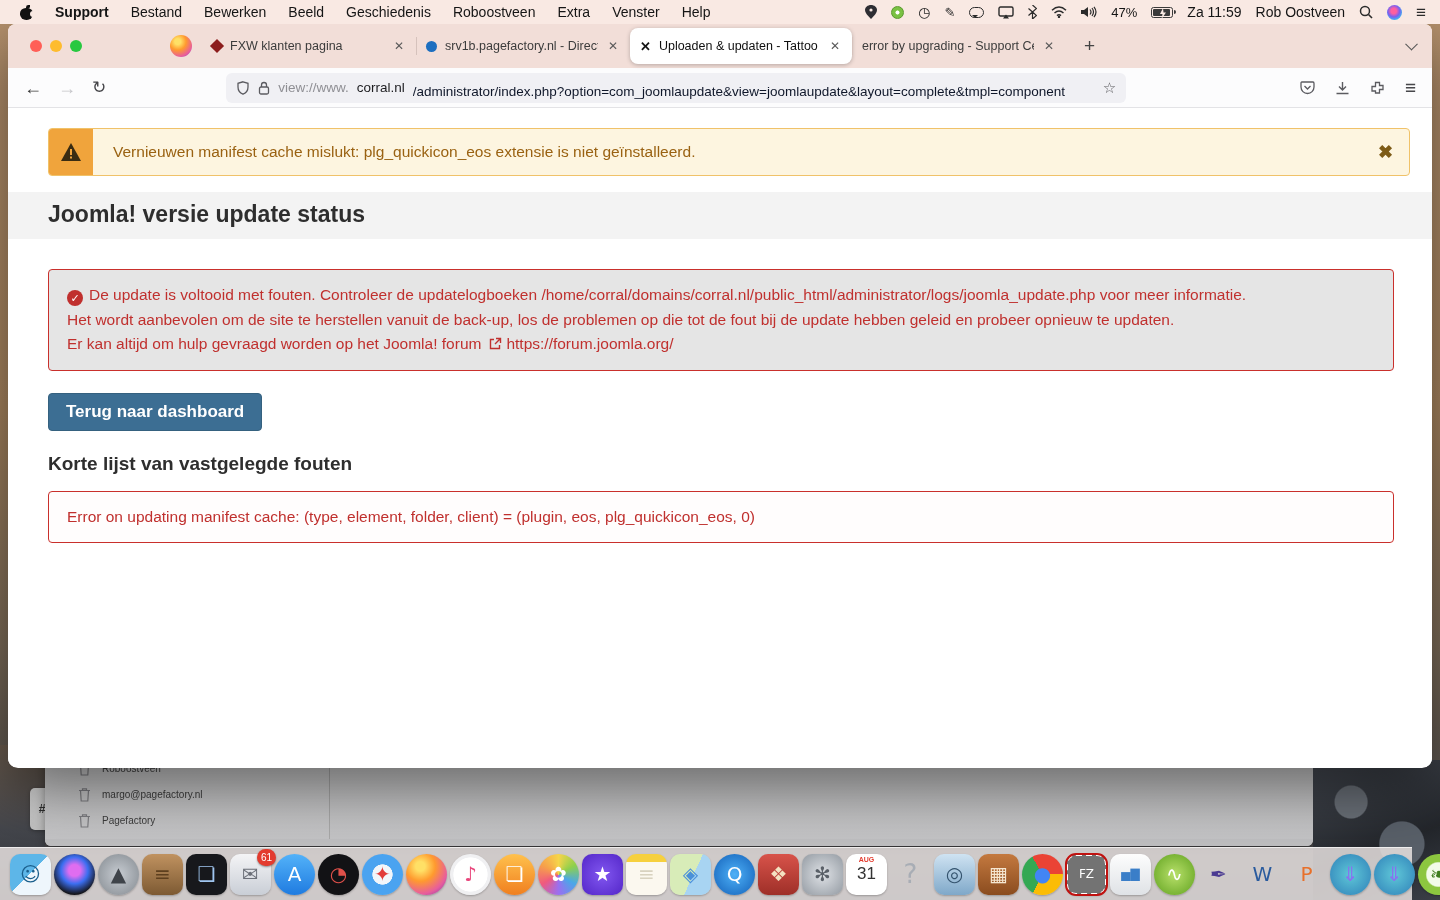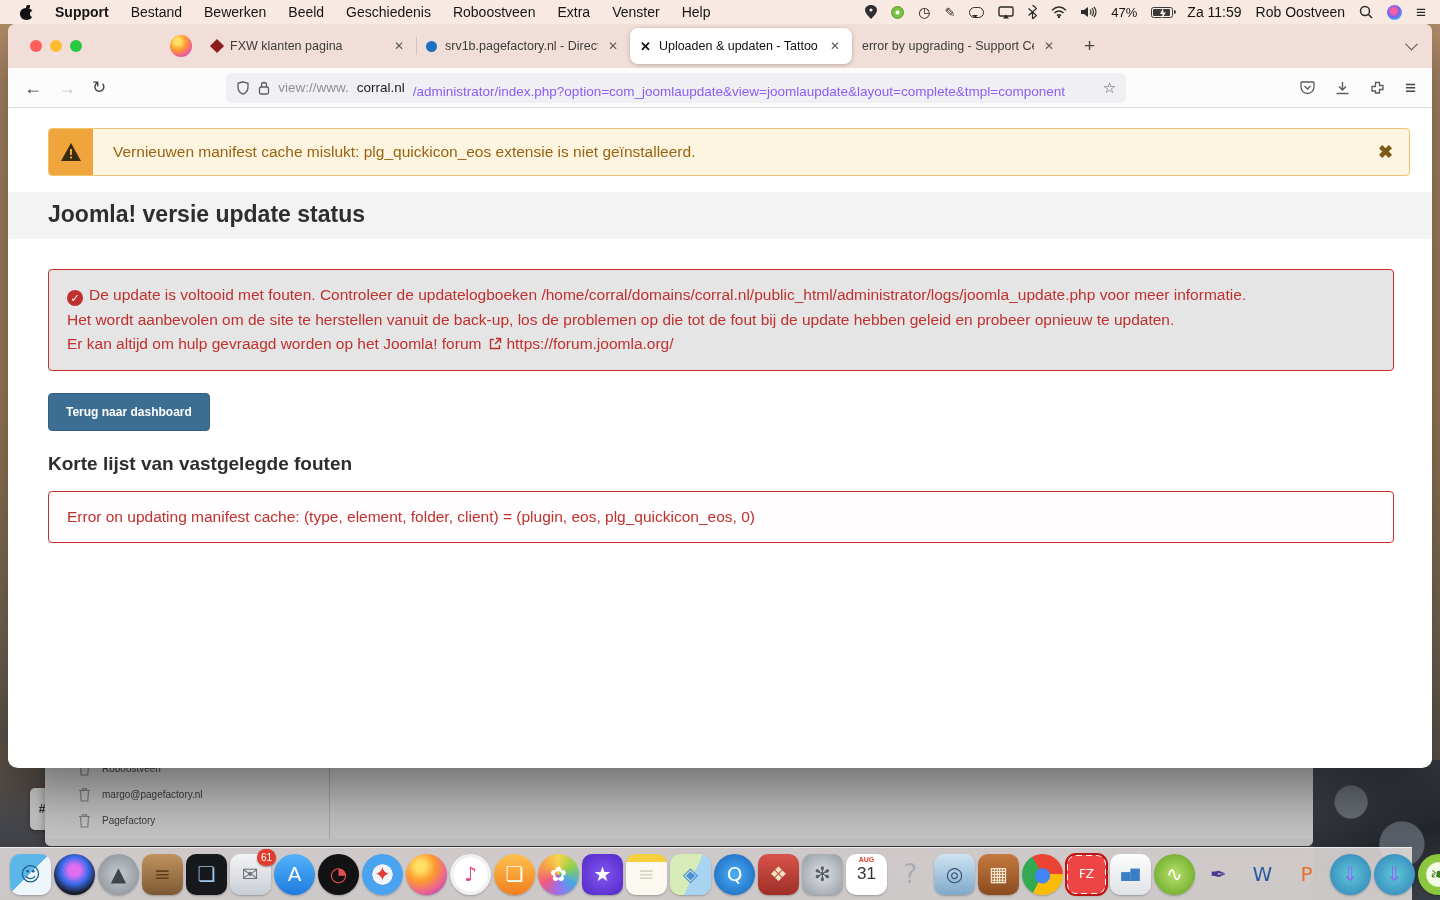--- a/index.html
+++ b/index.html
@@ -78,21 +78,21 @@
   .navbar{height:40px;background:#fcfcfd;display:flex;align-items:center;padding:0 16px;gap:16px;
      border-bottom:1px solid #e3e3e6;}
   .nav-arrow{font-size:18px;color:#3a3a3a;line-height:1;}
   .nav-arrow.fwd{color:#c6c6ca;}
   .nav-reload{font-size:17px;color:#454549;line-height:1;}
   .urlbox{width:900px;height:30px;background:#f0f0f4;border-radius:6px;display:flex;align-items:center;
      padding:0 10px;gap:8px;font-size:13.5px;margin-left:104px;}
   .urlbox svg{flex:0 0 auto;}
   .url-prefix{color:#8f8f94;}
   .url-domain{color:#1c1c1f;}
-  .url-suffix{color:#8b5cf6;white-space:nowrap;overflow:hidden;margin-top:8px;}
+  .url-suffix{color:#0f172a;white-space:nowrap;overflow:hidden;margin-top:8px;}
   .url-star{margin-left:auto;font-size:15px;color:#5a5a5e;}
   .nav-right{display:flex;align-items:center;gap:20px;margin-left:auto;color:#5b5b60;}
   .nav-menu{font-size:19px;font-weight:bold;color:#47474b;line-height:1;}
 
   
   .content{position:relative;height:659px;background:#fff;overflow:hidden;}
   .warnbar{margin:20px 22px 0 40px;height:48px;display:flex;align-items:stretch;
      border:1px solid var(--warning-border);border-radius:4px;background:var(--warning-bg);}
   .warn-left{width:44px;background:var(--warning-orange);display:flex;align-items:center;justify-content:center;
      border-radius:3px 0 0 3px;}
@@ -101,21 +101,21 @@
   .h1strip{margin-top:16px;background:#f3f3f3;padding:9px 40px 11px;}
   .h1strip h1{font-size:23px;font-weight:bold;color:#2e2e2e;}
   .errbox{margin:30px 38px 0 40px;border:1px solid var(--error-border);border-radius:4px;background:#e5e5e5;
      padding:13px 18px;color:var(--error-red);font-size:15.5px;line-height:24.5px;}
   .chk{display:inline-flex;align-items:center;justify-content:center;width:16px;height:16px;border-radius:50%;
      background:var(--error-red);color:#fff;font-size:11px;margin-right:6px;vertical-align:-2px;}
   .extlink{display:inline-flex;vertical-align:-1px;margin:0 4px 0 8px;}
   .errlink{color:var(--error-red);text-decoration:none;}
   .btn{display:inline-flex;align-items:center;margin:22px 0 0 40px;height:38px;padding:0 17px;
      background:var(--accent-blue);border:1px solid #35617f;border-radius:4px;color:#fff;
-     font-size:12px;font-weight:bold;}
+     font-size:17px;font-weight:bold;}
   .h2{margin:22px 0 0 40px;font-size:19px;font-weight:bold;color:#2e2e2e;}
   .errbox2{margin:16px 38px 0 40px;border:1px solid var(--error-border);border-radius:4px;background:#fffdfd;
      padding:16px 18px;color:var(--error-red);font-size:15.5px;}
 
   
   .mailwin{position:absolute;left:45px;top:735px;width:1268px;height:111px;z-index:5;
      background:linear-gradient(180deg,#cfcfcf,#c4c4c6);border-radius:0 0 6px 6px;
      box-shadow:0 3px 10px rgba(0,0,0,.35);}
   .mailwin::after{content:"";position:absolute;left:0;right:0;bottom:0;height:7px;background:#bfbfc1;border-radius:0 0 6px 6px;}
   .mail-side{position:absolute;left:0;top:0;bottom:7px;width:285px;border-right:1px solid #a9a9a9;
@@ -432,21 +432,21 @@
     </div>
     <div class="dock-icon shape-square" style="background: linear-gradient(rgb(207, 227, 242), rgb(127, 168, 201));">
       <span class="glyph" style="color: rgb(53, 84, 110);">◎</span>
     </div>
     <div class="dock-icon shape-square" style="background: linear-gradient(rgb(196, 121, 63), rgb(138, 76, 31));">
       <span class="glyph" style="color: rgb(245, 230, 208);">▦</span>
     </div>
     <div class="dock-icon shape-circle" style="background: conic-gradient(from -30deg, rgb(234, 67, 53) 0deg, rgb(234, 67, 53) 33%, rgb(251, 188, 5) 33%, rgb(251, 188, 5) 66%, rgb(52, 168, 83) 66%, rgb(52, 168, 83) 100%);">
       <span class="glyph" style="color: rgb(66, 133, 244);">●</span>
     </div>
-    <div class="dock-icon shape-square type-stamp" style="background: #ef4444; align-items: center;">
+    <div class="dock-icon shape-square type-stamp" style="background: #737373; align-items: center;">
       <span class="glyph" style="color: rgb(255, 255, 255); font-size: 12px;">FZ</span>
     </div>
     <div class="dock-icon shape-square" style="background: linear-gradient(rgb(253, 253, 253), rgb(223, 226, 230));">
       <span class="glyph" style="color: rgb(58, 126, 200); font-size: 12px;">▅▇</span>
     </div>
     <div class="dock-icon shape-circle" style="background: radial-gradient(rgb(184, 224, 106), rgb(95, 161, 30));">
       <span class="glyph" style="color: rgb(255, 255, 255);">∿</span>
     </div>
     <div class="dock-icon shape-plain">
       <span class="glyph" style="color: rgb(74, 58, 146);">✒</span>

